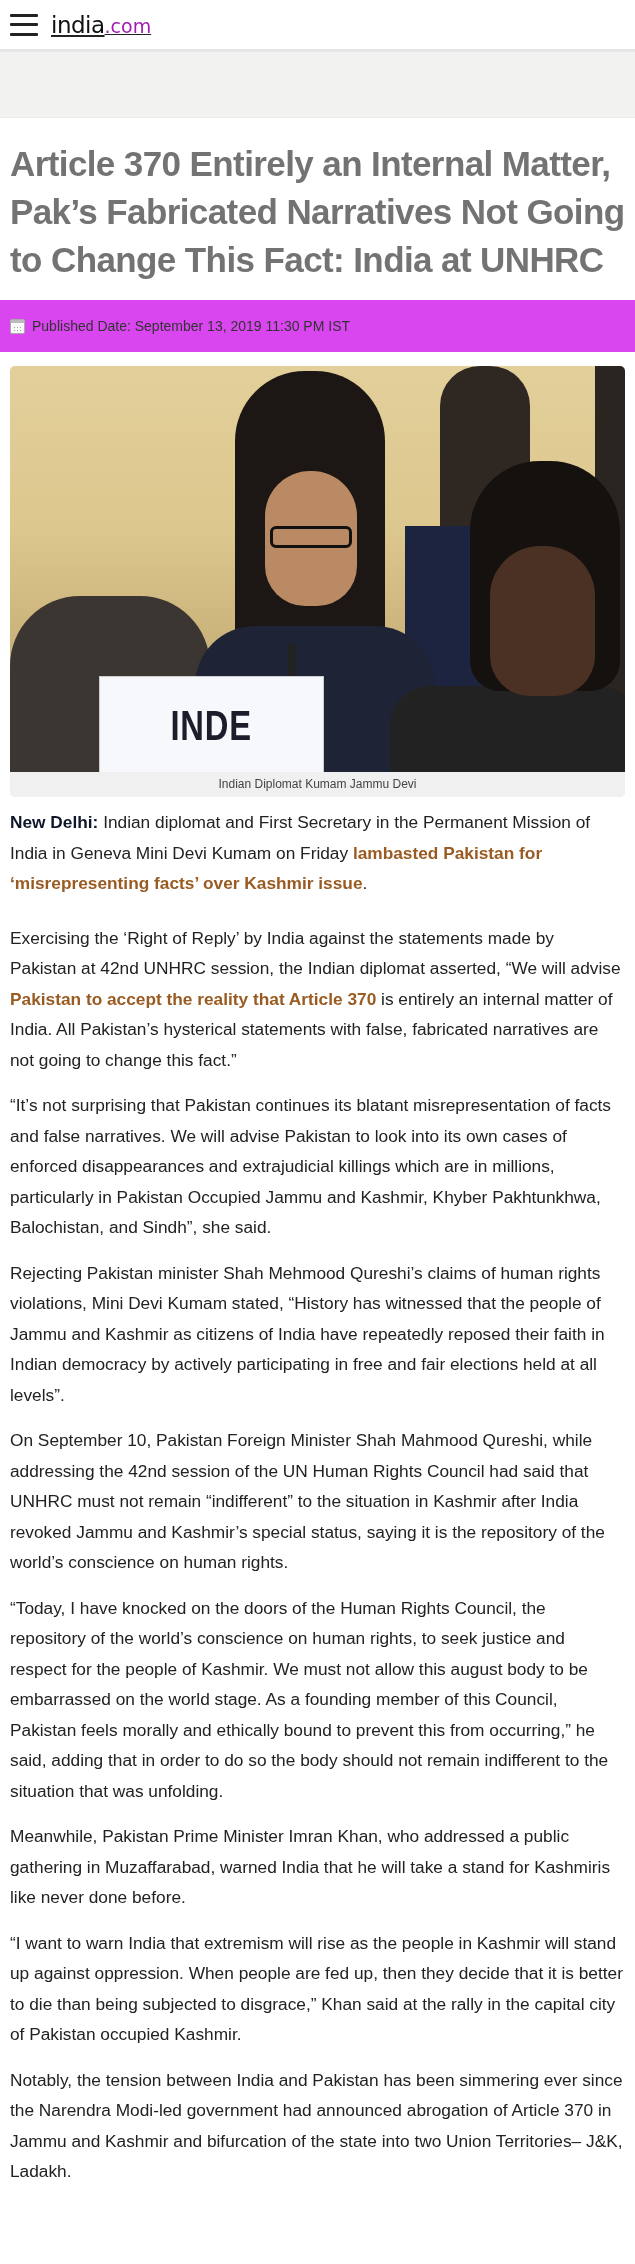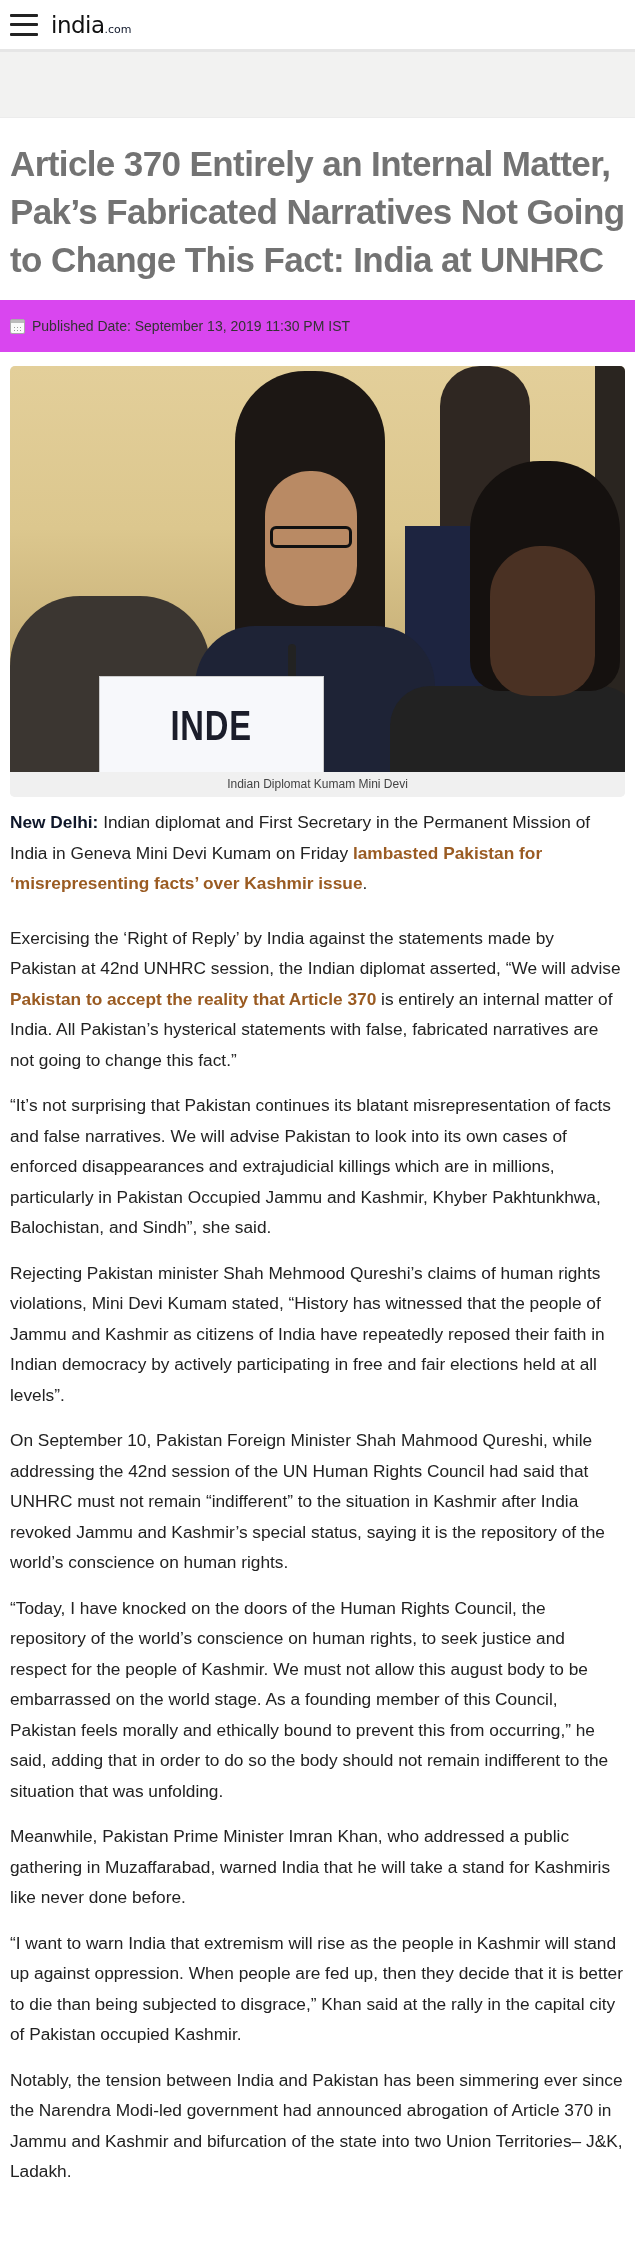--- a/index.html
+++ b/index.html
@@ -2,23 +2,23 @@
 <html><head>
 <meta charset="utf-8">
 <style>
   * { box-sizing: border-box; margin: 0; padding: 0; }
   html, body { width: 635px; background: #ffffff; }
   body { font-family: "Liberation Sans", sans-serif; color: #222; }
 
   .topbar { height: 52px; display: flex; align-items: center; padding-left: 10px; background: #fff; border-bottom: 3px solid #e6e6e6; }
   .hamburger { width: 28px; height: 22px; display: flex; flex-direction: column; justify-content: space-between; cursor: pointer; }
   .hamburger span { display: block; height: 3px; background: #222; border-radius: 1px; }
-  .logo { margin-left: 13px; display: flex; align-items: baseline; font-family: "DejaVu Sans", sans-serif; }
+  .logo { margin-left: 13px; display: flex; align-items: baseline; font-family: "DejaVu Sans", sans-serif; text-decoration: underline; }
   .logo .brand { font-size: 23px; color: #111; font-weight: normal; letter-spacing: -0.5px; position: relative; }
-  .logo .tld { font-size: 11px; color: #0f172a; }
+  .logo .tld { font-size: 19px; color: #a21caf; }
 
   .ad-slot { height: 66px; background: #f2f2f1; border-bottom: 1px solid #ececec; }
 
   .headline { padding: 22px 10px 10px 10px; font-size: 35px; line-height: 48px; font-weight: bold; color: #737373; letter-spacing: -0.6px; }
 
   .dateline { background: #d946ef; height: 52px; display: flex; align-items: center; padding-left: 10px; margin-top: 6px; }
   .cal-icon { width: 15px; height: 15px; border: 1px solid #aaa; border-radius: 2px; position: relative; margin-right: 7px; background: #fafafa; }
   .cal-icon::before { content: ""; position: absolute; left: 0; right: 0; top: 0; height: 3px; background: #bbb; }
   .cal-icon::after { content: ""; position: absolute; left: 2px; right: 2px; top: 6px; bottom: 2px; background-image: radial-gradient(#999 0.8px, transparent 1px); background-size: 3px 3px; }
   .dateline .text { font-size: 14px; color: #333; }
@@ -84,21 +84,21 @@
     <div class="face"></div>
     <div class="glasses"></div>
     <div class="woman2-body"></div>
     <div class="woman2-hair"></div>
     <div class="woman2-face"></div>
     <div class="mic"></div>
     <div class="nameplate">
       <span>INDE</span>
     </div>
   </div>
-  <figcaption class="caption">Indian Diplomat Kumam Mini Devi</figcaption>
+  <figcaption class="caption">Indian Diplomat Kumam Jammu Devi</figcaption>
 </figure>
 
 <main class="article">
   <p class="first">
     <b class="loc">New Delhi:</b><span> Indian diplomat and First Secretary in the Permanent Mission of India in Geneva Mini Devi Kumam on Friday </span><a href="#">lambasted Pakistan for ‘misrepresenting facts’ over Kashmir issue</a><span>.</span>
   </p>
   <p style="margin-top:24px">
     <span>Exercising the ‘Right of Reply’ by India against the statements made by Pakistan at 42nd UNHRC session, the Indian diplomat asserted, “We will advise </span><a href="#">Pakistan to accept the reality that Article 370</a><span> is entirely an internal matter of India. All Pakistan’s hysterical statements with false, fabricated narratives are not going to change this fact.”</span>
   </p>
   <p>“It’s not surprising that Pakistan continues its blatant misrepresentation of facts and false narratives. We will advise Pakistan to look into its own cases of enforced disappearances and extrajudicial killings which are in millions, particularly in Pakistan Occupied Jammu and Kashmir, Khyber Pakhtunkhwa, Balochistan, and Sindh”, she said.</p>

